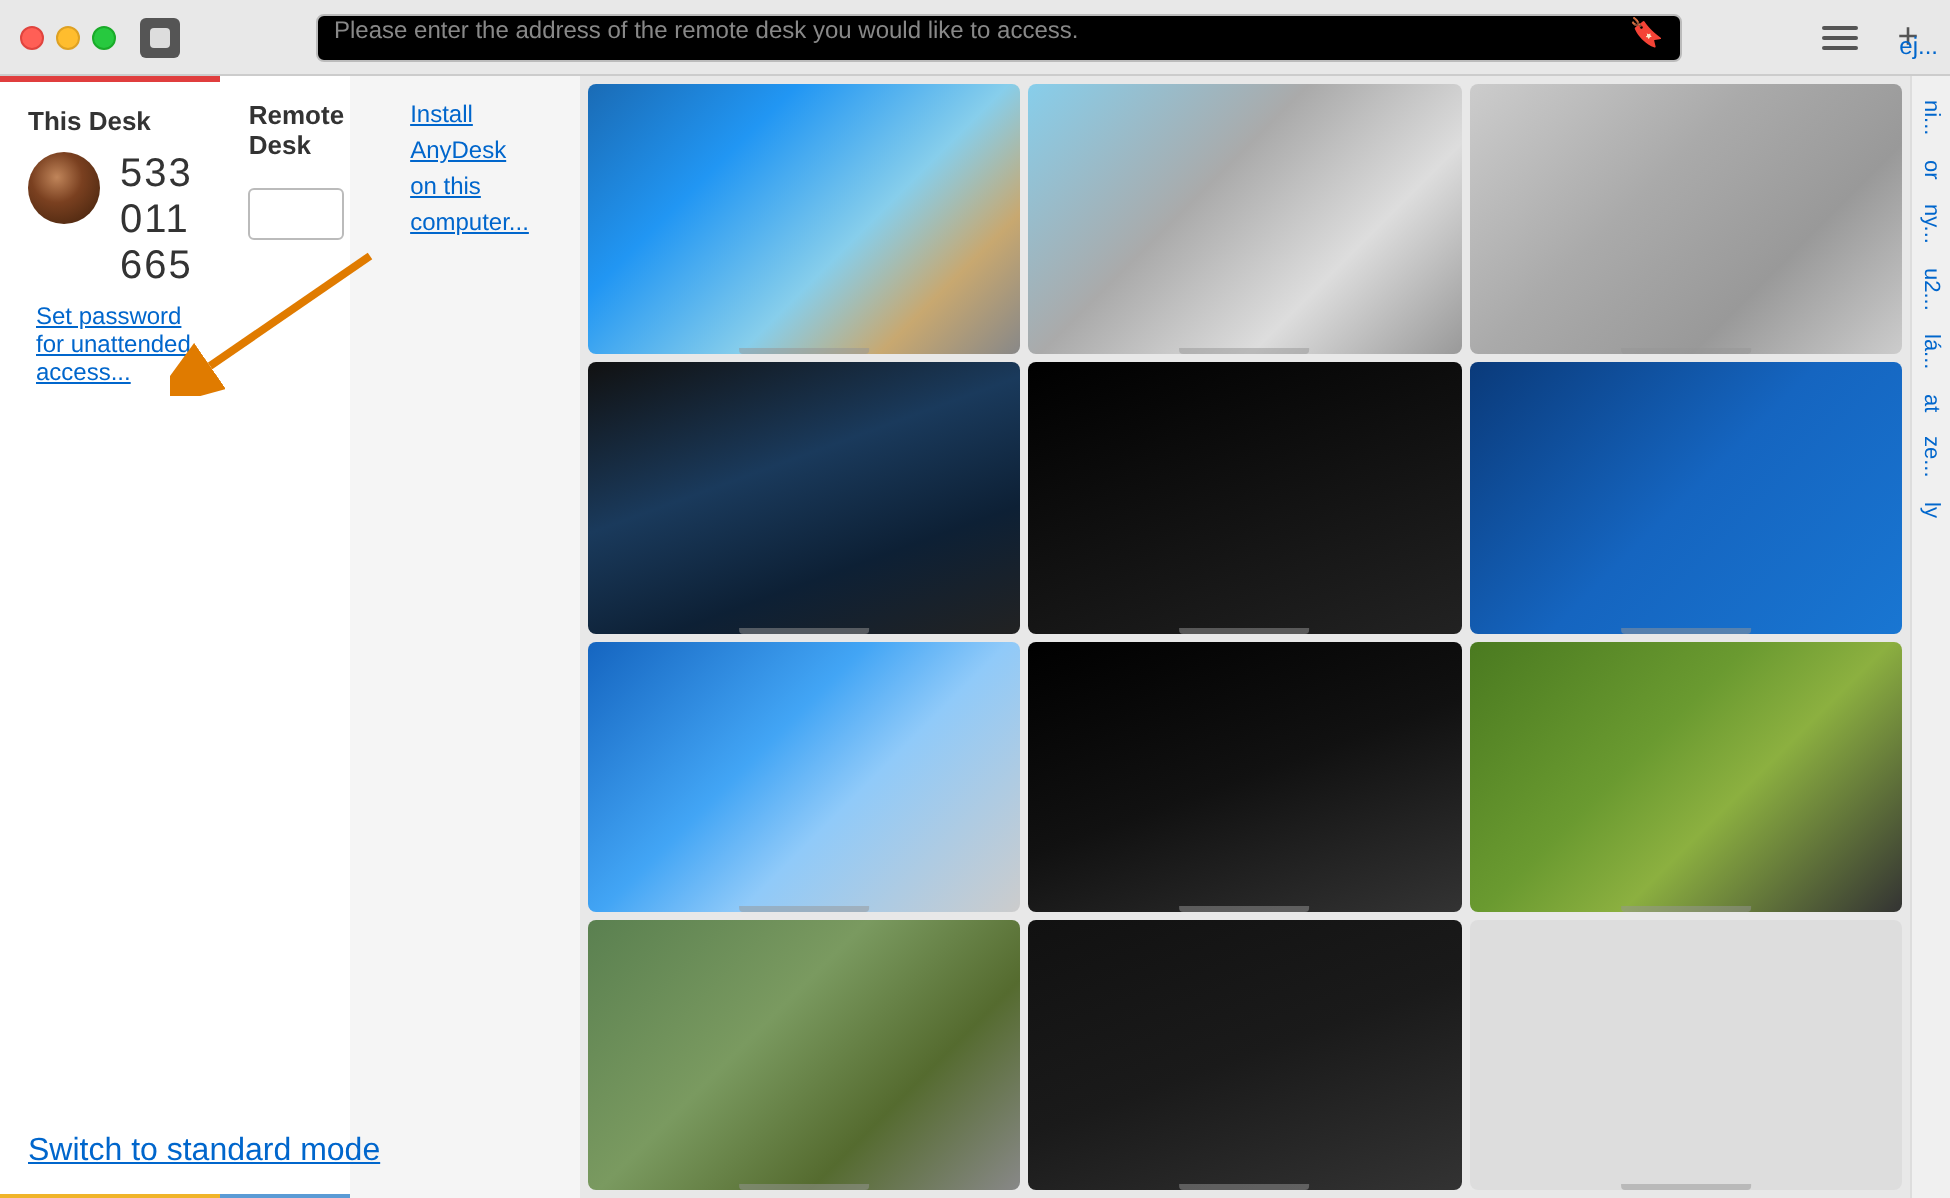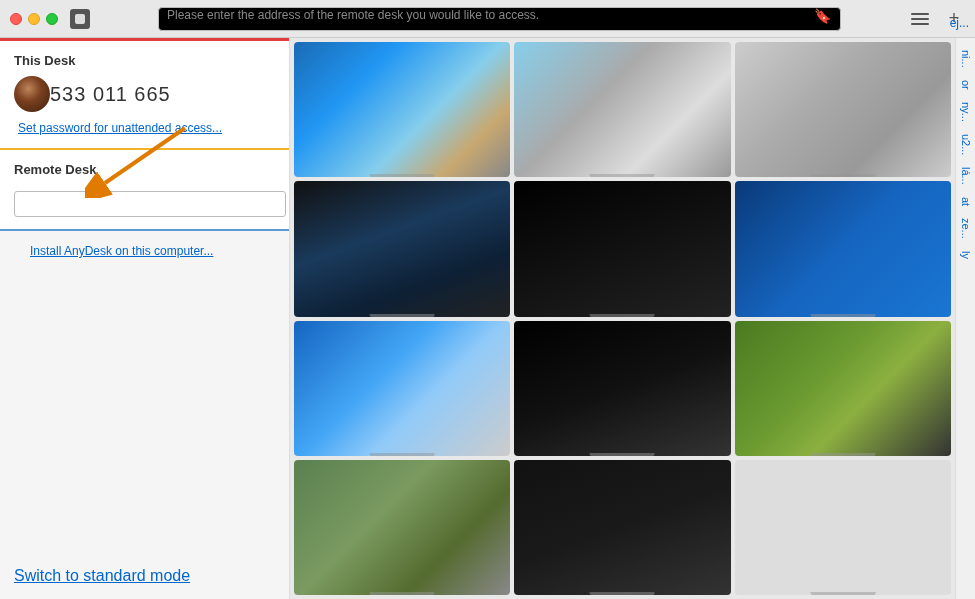--- a/index.html
+++ b/index.html
@@ -124,39 +124,40 @@
       height: calc(599px - 38px);
     }
 
     
     .sidebar {
       width: 290px;
       min-width: 290px;
       background: #f5f5f5;
       border-right: 1px solid #ddd;
       display: flex;
-      flex-direction: column;
+      flex-direction: row;
       position: relative;
     }
 
     .this-desk-section {
       border-bottom: 2px solid #f0b429;
       padding: 12px 14px 12px 14px;
       background: white;
       border-top: 3px solid #e03e3e;
     }
     .section-title {
       font-size: 13px;
       font-weight: 600;
       color: #333;
       margin-bottom: 8px;
     }
     .desk-id-row {
       display: flex;
-      align-items: center;
+      align-items: flex-start;
+      gap: 10px;
       margin-bottom: 6px;
     }
     .avatar {
       width: 36px;
       height: 36px;
       border-radius: 50%;
       background: linear-gradient(135deg, #8B4513, #654321, #3d2010);
       overflow: hidden;
       display: flex;
       align-items: center;

